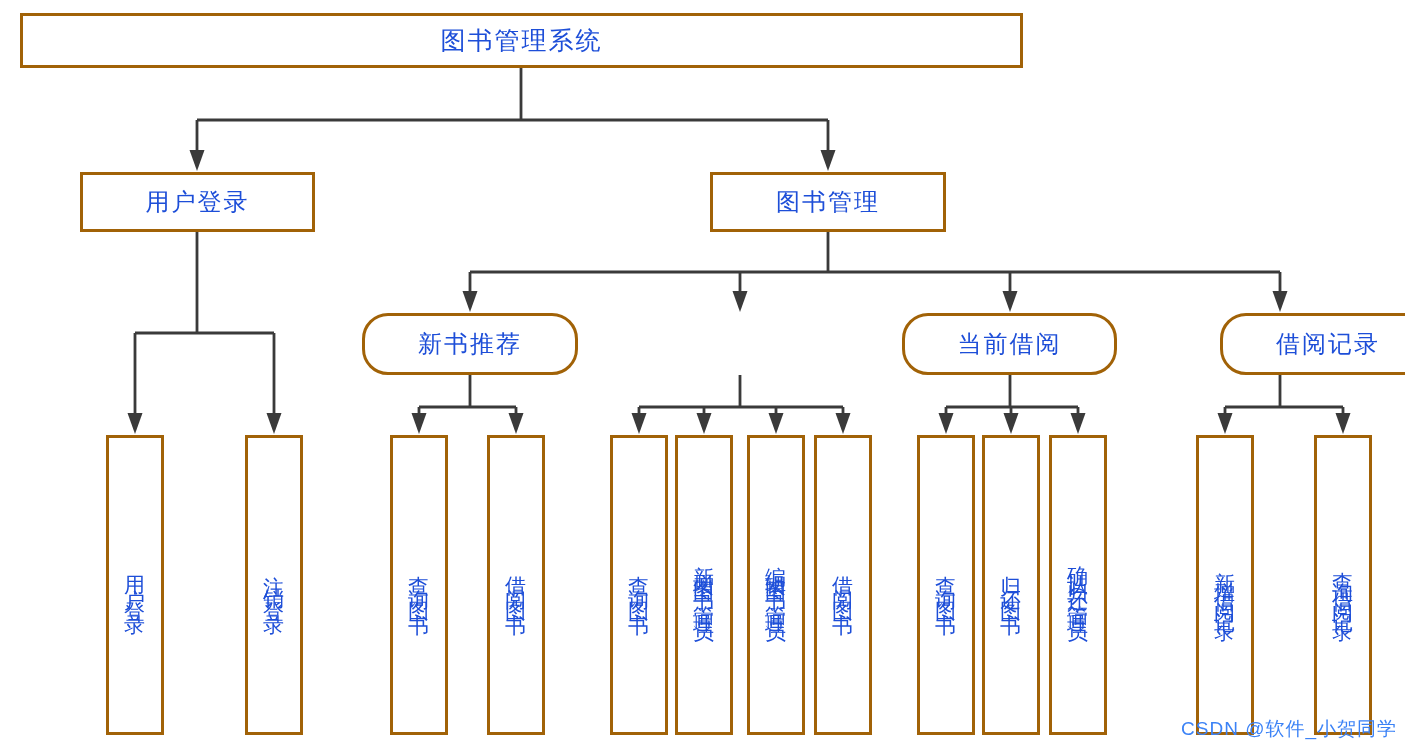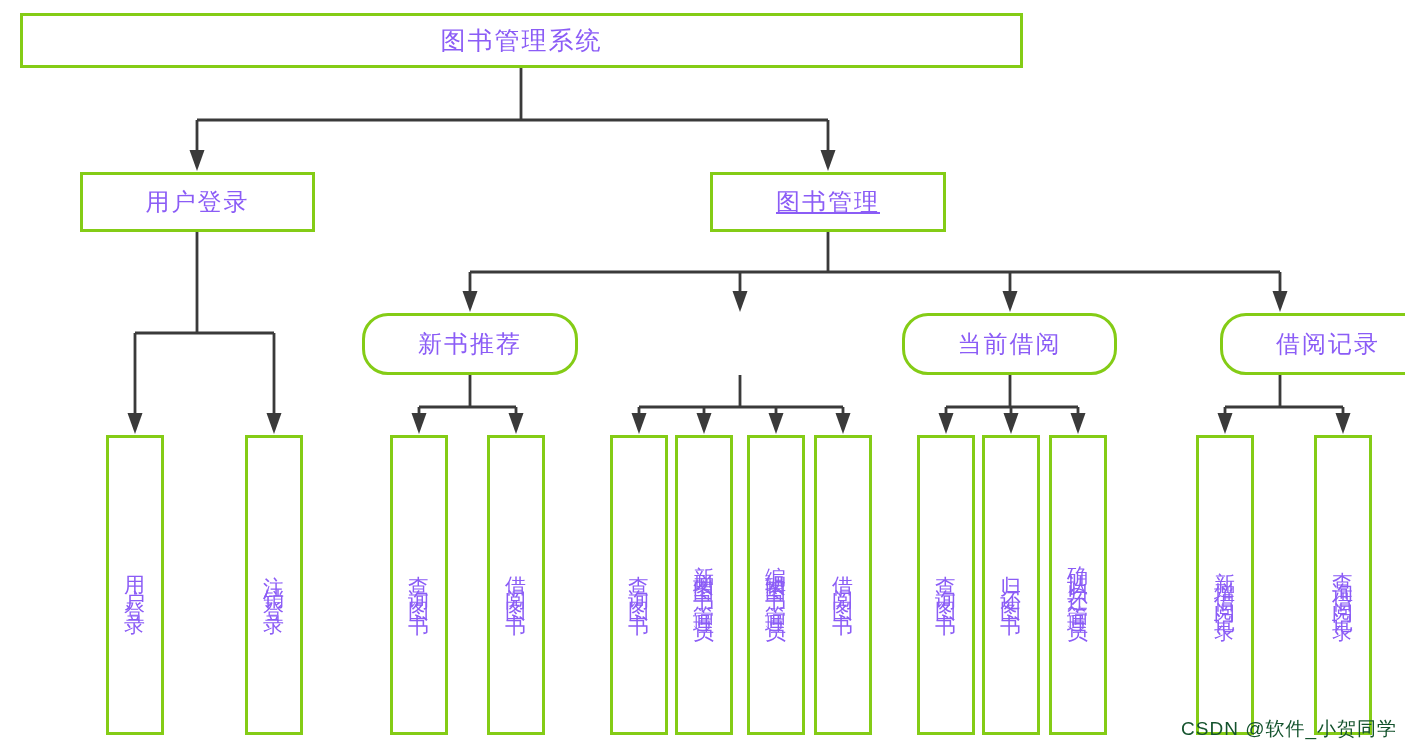--- a/index.html
+++ b/index.html
@@ -19,33 +19,33 @@
   }
   svg.wires path {
     stroke: #3a3a3a;
     stroke-width: 2.8;
     fill: none;
   }
   svg.wires polygon { fill: #3a3a3a; }
   .node {
     position: absolute;
     box-sizing: border-box;
-    border: 3px solid #84cc16;
+    border: 3px solid #a16207;
     background: #ffffff;
     display: flex;
     align-items: center;
     justify-content: center;
-    color: #8b5cf6;
+    color: #1d4ed8;
     z-index: 1;
   }
   .node .lbl { letter-spacing: 2px; white-space: nowrap; }
   #n-root  { left: 20px;  top: 13px;  width: 1003px; height: 55px; font-size: 25px; }
   .lv2 { top: 172px; height: 60px; font-size: 24px; }
   #n-login { left: 80px;  width: 235px; }
-  #n-mgmt  { left: 710px; width: 236px; text-decoration: underline; }
+  #n-mgmt  { left: 710px; width: 236px; }
   .lv3 { top: 313px; height: 62px; font-size: 24px; border-radius: 26px; }
   #n-newbook { left: 362px;  width: 216px; }
   #n-borrow  { left: 632px;  width: 215px; }
   #n-current { left: 902px;  width: 215px; text-align: center; }
   #n-record  { left: 1220px; width: 216px; }
   .leaf { top: 435px; height: 300px; width: 58px; font-size: 21px; }
   .leaf .vtext {
     writing-mode: vertical-rl;
     text-orientation: mixed;
     line-height: 1;
@@ -64,21 +64,21 @@
   #l-query3   { left: 917px; }
   #l-return   { left: 982px; }
   #l-confirm  { left: 1049px; }
   #l-addrec   { left: 1196px; }
   #l-queryrec { left: 1314px; }
   .watermark {
     position: absolute;
     right: 8px;
     bottom: 5px;
     font-size: 19px;
-    color: #14532d;
+    color: #3b82f6;
     letter-spacing: 1px;
     z-index: 2;
     white-space: nowrap;
   }
 </style>
 </head>
 <body>
 
 <div class="canvas">
 

